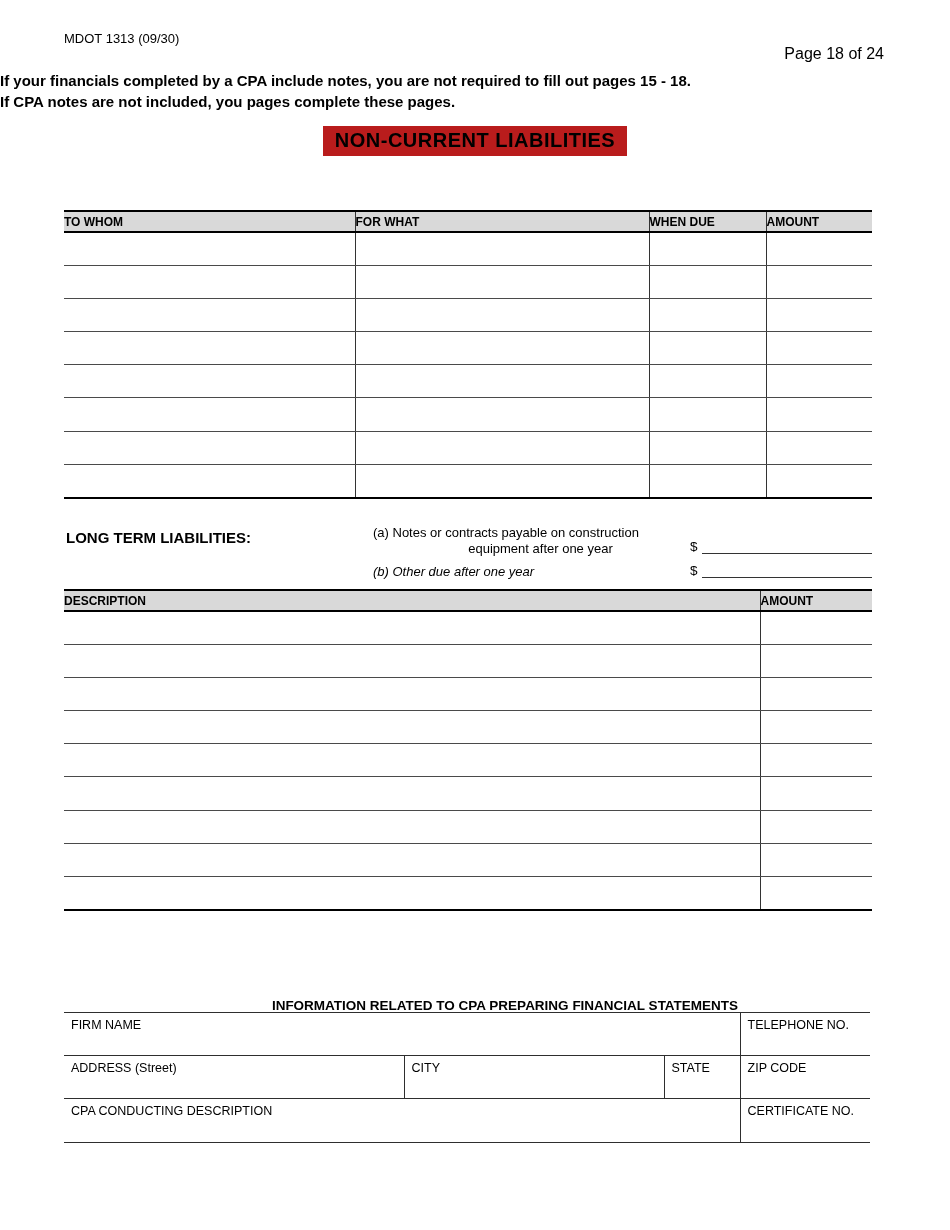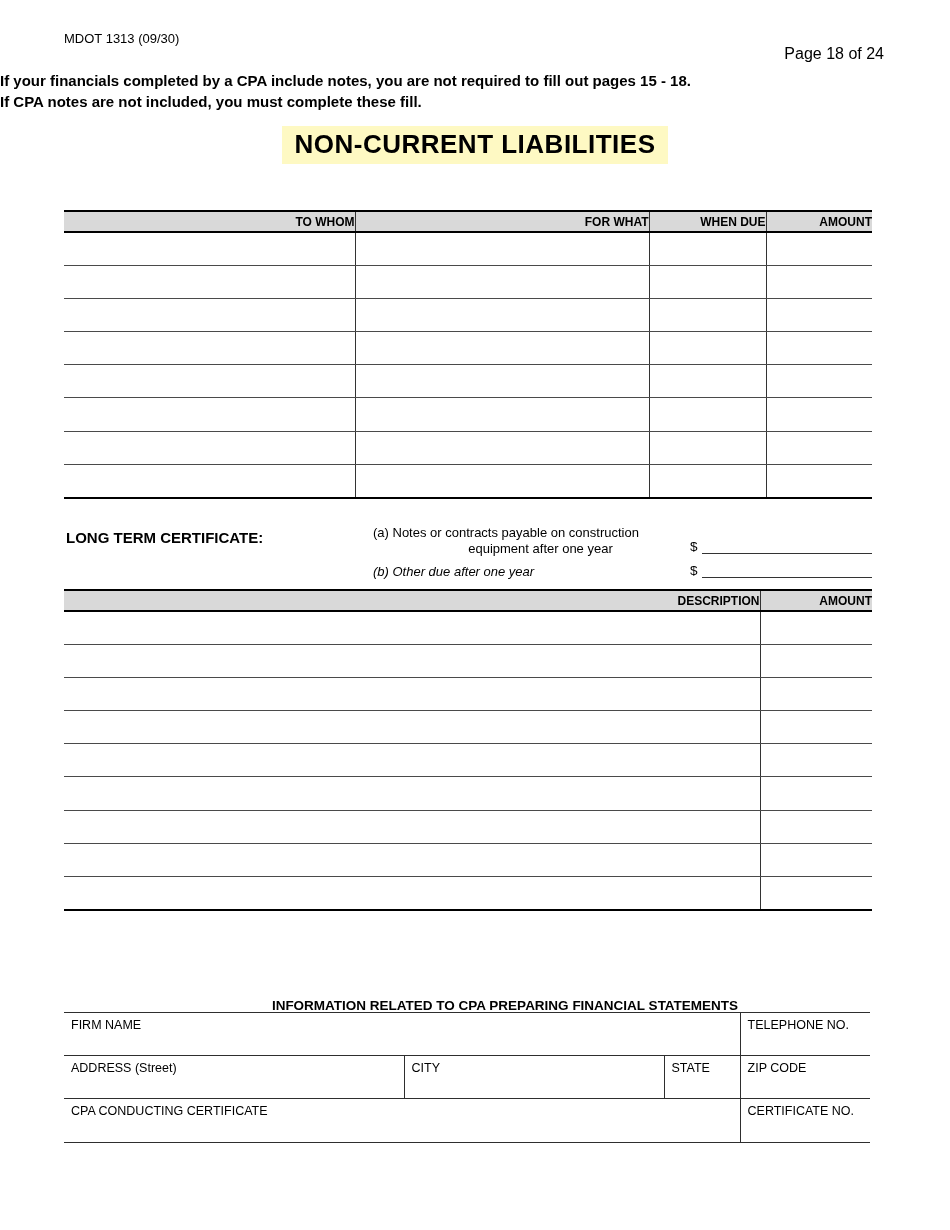--- a/index.html
+++ b/index.html
@@ -25,22 +25,22 @@
   .instructions {
     position: absolute; left: 0; right: 0; top: 70px;
     text-align: left; font-weight: bold; font-size: 15px; line-height: 21px;
   }
   .title-wrap {
     position: absolute; left: 0; right: 0; top: 126px;
     text-align: center;
   }
   .page-title {
     display: inline-block;
-    background: #fef9c3;
-    font-size: 26px; font-weight: bold;
+    background: #b91c1c;
+    font-size: 20px; font-weight: bold;
     padding: 3px 12px 4px 12px;
     letter-spacing: 0.5px;
   }
   .section-heading {
     position: absolute; left: 64px; top: 185px;
     font-weight: bold; font-size: 14px;
   }
   table.form-table {
     border-collapse: collapse;
     table-layout: fixed;
@@ -49,21 +49,21 @@
     width: 808px;
     border-top: 2px solid #000;
   }
   #other-liabilities-table { top: 210px; }
   #description-table { top: 589px; }
   table.form-table thead th {
     background: #d9d9d9;
     font-size: 12px; font-weight: bold;
     height: 21px;
     border-bottom: 2px solid #000;
-    text-align: right; vertical-align: middle;
+    text-align: left; vertical-align: middle;
   }
   table.form-table th:not(:first-child),
   table.form-table td:not(:first-child) {
     border-left: 1.4px solid #333;
   }
   table.form-table tbody td {
     height: 33.2px;
     border-bottom: 1.4px solid #4a4a4a;
   }
   table.form-table tbody tr:last-child td {
@@ -120,21 +120,21 @@
 </head>
 <body>
 
 <div class="page">
 
   <div class="meta-left">MDOT 1313 (09/30)</div>
   <div class="meta-right">Page 18 of 24</div>
 
   <div class="instructions">
     <div>If your financials completed by a CPA include notes, you are not required to fill out pages 15 - 18.</div>
-    <div>If CPA notes are not included, you must complete these fill.</div>
+    <div>If CPA notes are not included, you pages complete these pages.</div>
   </div>
 
   <div class="title-wrap">
     <span class="page-title">NON-CURRENT LIABILITIES</span>
   </div>
 
 
   <table class="form-table" id="other-liabilities-table">
     <colgroup>
       <col style="width:291px">
@@ -195,21 +195,21 @@
         </tr>
         <tr>
           <td></td>
           <td></td>
           <td></td>
           <td></td>
         </tr>
       </tbody>
   </table>
 
-  <div class="ltl-heading">LONG TERM CERTIFICATE:</div>
+  <div class="ltl-heading">LONG TERM LIABILITIES:</div>
 
   <div class="ltl-item-a">
     <div class="line1">(a) Notes or contracts payable on construction</div>
     <div class="line2">equipment after one year</div>
   </div>
   <div class="dollar-field" id="dollar-a">
     <span class="dollar-symbol">$</span>
     <span class="fill-line"></span>
   </div>
 
@@ -286,19 +286,19 @@
       <td colspan="3">FIRM NAME</td>
       <td class="vdiv">TELEPHONE NO.</td>
     </tr>
     <tr class="row-2">
       <td>ADDRESS (Street)</td>
       <td class="vdiv">CITY</td>
       <td class="vdiv">STATE</td>
       <td class="vdiv">ZIP CODE</td>
     </tr>
     <tr class="row-3">
-      <td colspan="3">CPA CONDUCTING CERTIFICATE</td>
+      <td colspan="3">CPA CONDUCTING DESCRIPTION</td>
       <td class="vdiv">CERTIFICATE NO.</td>
     </tr>
   </tbody>
     </table>
 
 </div>
 
 </body></html>

